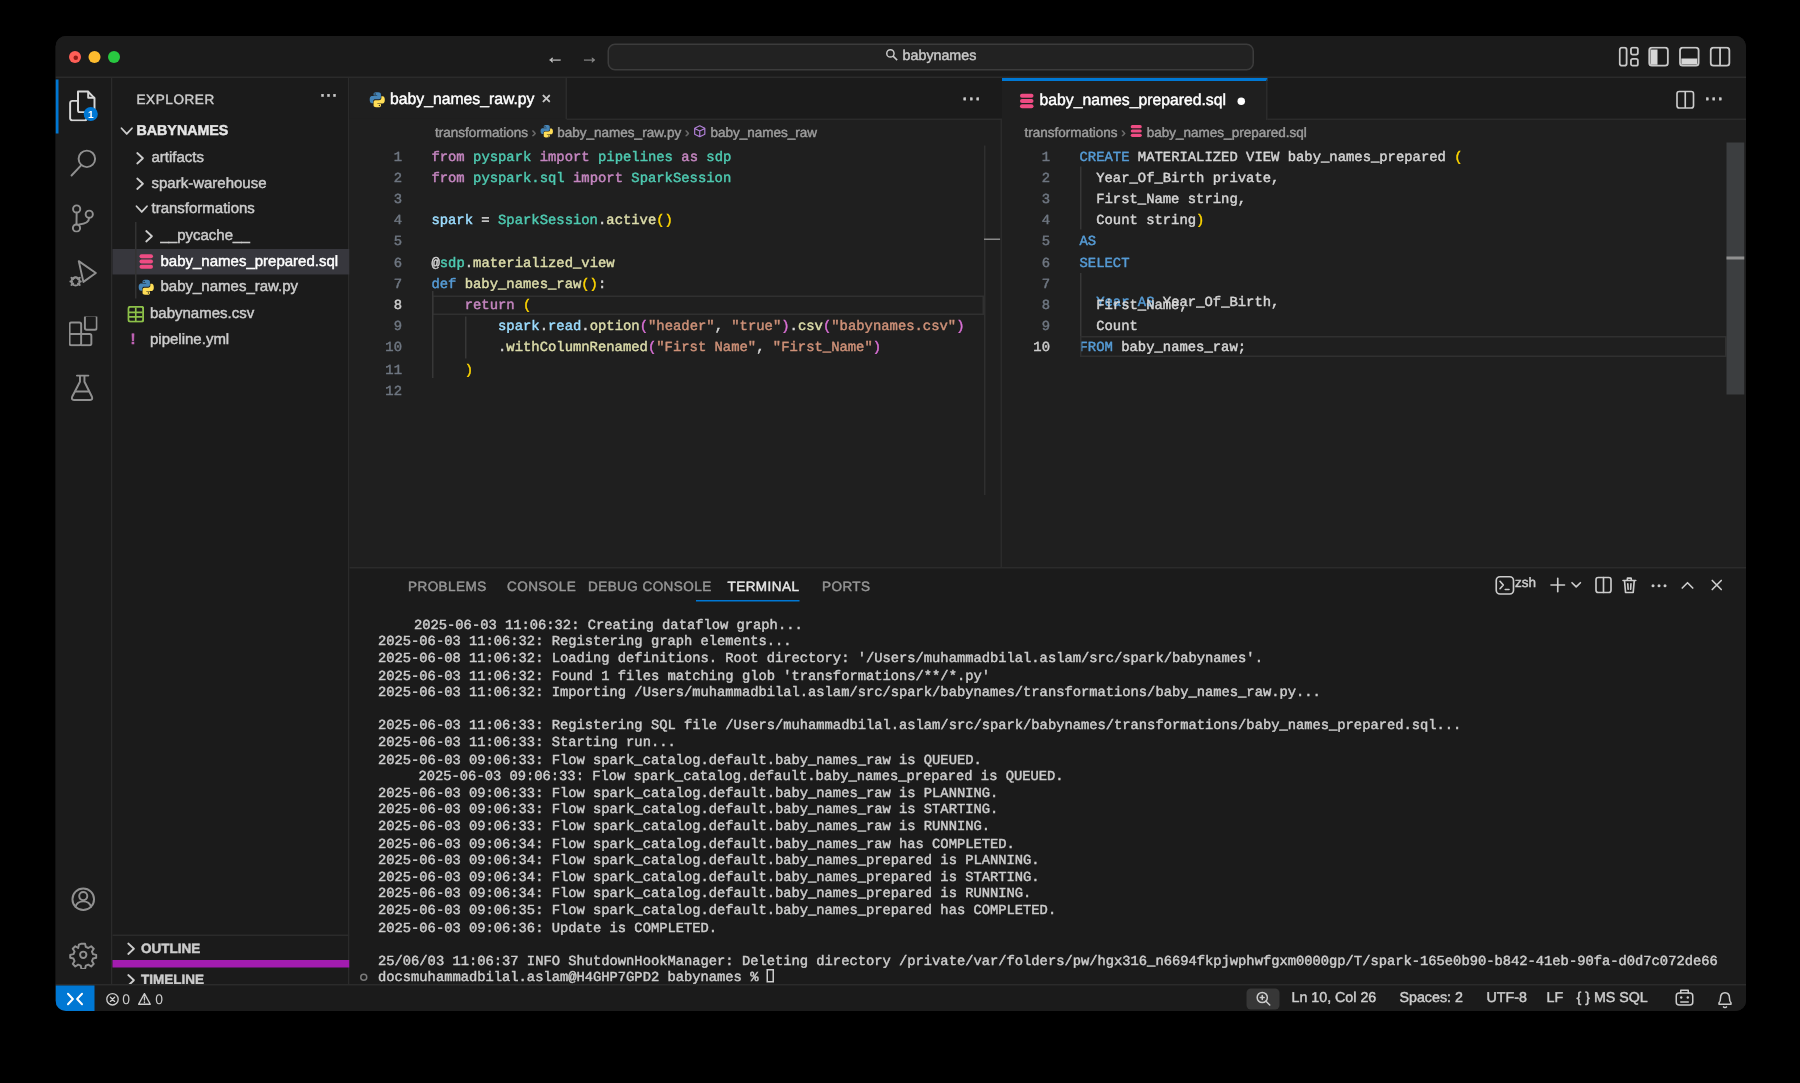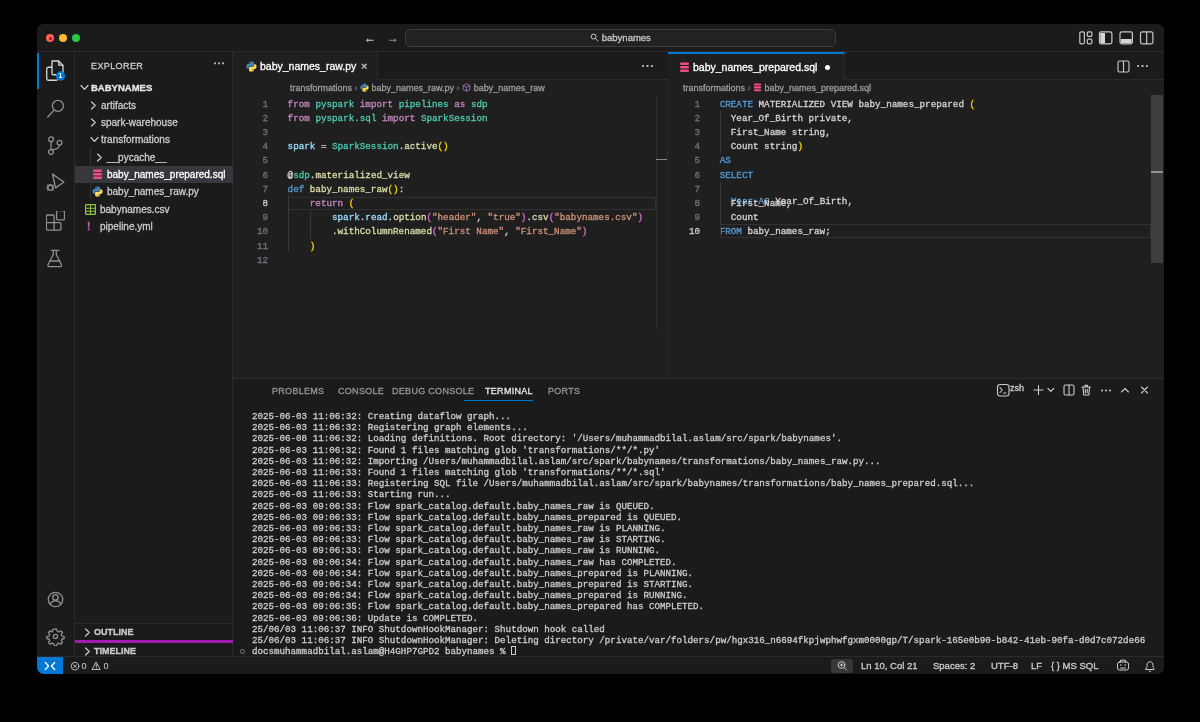--- a/index.html
+++ b/index.html
@@ -213,21 +213,21 @@
       </div>
     <div class="abs" style="left:15.3px; top:96px; width:1px; height:51px; background:#333333;"></div>
     <div class="row" style="top:570.5px; border-top:1px solid #2b2b2b; font-weight:bold; font-size:9px; color:#cccccc;">
         <span class="chev" style="left:9px;">
           <svg width="7" height="9" viewBox="0 0 7 9" style="display:block; margin-top:4px;">
             <path d="M1.5 1 L5.3 4.5 L1.5 8" stroke="#cccccc" stroke-width="1.2" fill="none" stroke-linecap="round" stroke-linejoin="round"></path>
           </svg>
         </span>
         <span style="position:absolute; left:19px;">OUTLINE</span>
       </div>
-    <div class="row" style="top:587.5px; border-top:3px solid #a21caf; font-weight:bold; font-size:9px; color:#cccccc;">
+    <div class="row" style="top:587.5px; border-top:5px solid #a21caf; font-weight:bold; font-size:9px; color:#cccccc;">
         <span class="chev" style="left:9px;">
           <svg width="7" height="9" viewBox="0 0 7 9" style="display:block; margin-top:4px;">
             <path d="M1.5 1 L5.3 4.5 L1.5 8" stroke="#cccccc" stroke-width="1.2" fill="none" stroke-linecap="round" stroke-linejoin="round"></path>
           </svg>
         </span>
         <span style="position:absolute; left:19px;">TIMELINE</span>
       </div>
   </div>
 
   <div id="tabsbar">
@@ -352,40 +352,38 @@
           <path stroke="#cccccc" stroke-width="1.1" fill="none" stroke-linecap="round" stroke-linejoin="round" d="M76 2 L76 12"></path>
   <path stroke="#cccccc" stroke-width="1.1" fill="none" stroke-linecap="round" stroke-linejoin="round" d="M89 4 L97.5 4 M90 4 L90.7 12 L95.8 12 L96.5 4 M91.8 4 L92 2.4 L94.4 2.4 L94.6 4 M92.2 6.2 L92.4 9.8 M94.3 6.2 L94.1 9.8"></path>
   <circle cx="109" cy="7.5" r="1" fill="#ccc"></circle>
           <circle cx="113" cy="7.5" r="1" fill="#ccc"></circle>
           <circle cx="117" cy="7.5" r="1" fill="#ccc"></circle>
   <path stroke="#cccccc" stroke-width="1.1" fill="none" stroke-linecap="round" stroke-linejoin="round" d="M128.5 9 L132 5.5 L135.5 9"></path>
   <path stroke="#cccccc" stroke-width="1.1" fill="none" stroke-linecap="round" stroke-linejoin="round" d="M148.5 4 L154.5 10 M154.5 4 L148.5 10"></path>
 </svg>
       </div>
     <div id="term" class="abs" style="left:0; top:32px; width:931px; height:246px;">
-      <div class="tline" style="top:-0.1px;">2025-06-03 11:06:32: Creating dataflow graph...</div>
+      <div class="tline" style="top:-0.1px;margin-left:24px;">2025-06-03 11:06:32: Creating dataflow graph...</div>
       <div class="tline" style="top:11.1px;">2025-06-03 11:06:32: Registering graph elements...</div>
       <div class="tline" style="top:22.3px;">2025-06-08 11:06:32: Loading definitions. Root directory: '/Users/muhammadbilal.aslam/src/spark/babynames'.</div>
       <div class="tline" style="top:33.5px;">2025-06-03 11:06:32: Found 1 files matching glob 'transformations/**/*.py'</div>
       <div class="tline" style="top:44.7px;">2025-06-03 11:06:32: Importing /Users/muhammadbilal.aslam/src/spark/babynames/transformations/baby_names_raw.py...</div>
-      <div class="tline" style="top:55.9px;">2025-06-03 11:06:33: Found 1 files matching glob 'transformations/**/*.sql'</div>
       <div class="tline" style="top:67.1px;">2025-06-03 11:06:33: Registering SQL file /Users/muhammadbilal.aslam/src/spark/babynames/transformations/baby_names_prepared.sql...</div>
       <div class="tline" style="top:78.3px;">2025-06-03 11:06:33: Starting run...</div>
       <div class="tline" style="top:89.5px;">2025-06-03 09:06:33: Flow spark_catalog.default.baby_names_raw is QUEUED.</div>
-      <div class="tline" style="top:100.7px;">2025-06-03 09:06:33: Flow spark_catalog.default.baby_names_prepared is QUEUED.</div>
+      <div class="tline" style="top:100.7px;margin-left:27px;">2025-06-03 09:06:33: Flow spark_catalog.default.baby_names_prepared is QUEUED.</div>
       <div class="tline" style="top:111.9px;">2025-06-03 09:06:33: Flow spark_catalog.default.baby_names_raw is PLANNING.</div>
       <div class="tline" style="top:123.1px;">2025-06-03 09:06:33: Flow spark_catalog.default.baby_names_raw is STARTING.</div>
       <div class="tline" style="top:134.3px;">2025-06-03 09:06:33: Flow spark_catalog.default.baby_names_raw is RUNNING.</div>
       <div class="tline" style="top:145.5px;">2025-06-03 09:06:34: Flow spark_catalog.default.baby_names_raw has COMPLETED.</div>
       <div class="tline" style="top:156.7px;">2025-06-03 09:06:34: Flow spark_catalog.default.baby_names_prepared is PLANNING.</div>
       <div class="tline" style="top:167.9px;">2025-06-03 09:06:34: Flow spark_catalog.default.baby_names_prepared is STARTING.</div>
       <div class="tline" style="top:179.1px;">2025-06-03 09:06:34: Flow spark_catalog.default.baby_names_prepared is RUNNING.</div>
       <div class="tline" style="top:190.3px;">2025-06-03 09:06:35: Flow spark_catalog.default.baby_names_prepared has COMPLETED.</div>
       <div class="tline" style="top:201.5px;">2025-06-03 09:06:36: Update is COMPLETED.</div>
-      <div class="tline" style="top:212.7px;">25/06/03 11:06:37 INFO ShutdownHookManager: Shutdown hook called</div>
       <div class="tline" style="top:223.9px;">25/06/03 11:06:37 INFO ShutdownHookManager: Deleting directory /private/var/folders/pw/hgx316_n6694fkpjwphwfgxm0000gp/T/spark-165e0b90-b842-41eb-90fa-d0d7c072de66</div>
       <div class="abs" style="left:7px; top:238.3px; width:5px; height:5px; border:1px solid #7a7a7a; border-radius:50%;"></div>
       <div class="tline" style="top:235.1px;">docsmuhammadbilal.aslam@H4GHP7GPD2 babynames % <span style="display:inline-block; width:5px; height:9px; border:1px solid #cccccc; vertical-align:-1px;"></span></div>
     </div>
   </div>
 
   <div id="statusbar">
     <div class="sitem" style="left:0; width:26px; background:#0078d4;">
         <svg width="26" height="18" viewBox="0 0 26 18">
           <path stroke="#ffffff" stroke-width="1.3" fill="none" stroke-linecap="round" stroke-linejoin="round" d="M8.3 5.5 L11.6 9 L8.3 12.5 M17.7 5.5 L14.4 9 L17.7 12.5"></path>
@@ -401,21 +399,21 @@
         </svg>
       </div>
     <div class="sitem" style="left:794px;">
         <div style="width:22px; height:14px; background:#373737; border-radius:3px; margin-top:2px;">
           <svg width="22" height="14" viewBox="0 0 22 14">
             <circle cx="10.5" cy="6" r="3.4" stroke="#cccccc" stroke-width="1" fill="none" stroke-linecap="round" stroke-linejoin="round"></circle>
             <path stroke="#cccccc" stroke-width="1" fill="none" stroke-linecap="round" stroke-linejoin="round" d="M13 8.5 L15.5 11 M9.2 6 L11.8 6 M10.5 4.7 L10.5 7.3"></path>
           </svg>
         </div>
       </div>
-    <div class="sitem" style="left:824px;">Ln 10, Col 21</div>
+    <div class="sitem" style="left:824px;">Ln 10, Col 26</div>
     <div class="sitem" style="left:896px;">Spaces: 2</div>
     <div class="sitem" style="left:954px;">UTF-8</div>
     <div class="sitem" style="left:994px;">LF</div>
     <div class="sitem" style="left:1014px;">{ } MS SQL</div>
     <div class="sitem" style="left:1079px;">
         <svg width="14" height="18" viewBox="0 0 14 18">
           <rect x="1.5" y="5" width="11" height="8" rx="2" stroke="#cccccc" stroke-width="1" fill="none" stroke-linecap="round" stroke-linejoin="round"></rect>
           <path stroke="#cccccc" stroke-width="1" fill="none" stroke-linecap="round" stroke-linejoin="round" d="M4.5 5 L4.5 3.2 L9.5 3.2 L9.5 5"></path>
           <circle cx="4.8" cy="8" r="0.8" fill="#ccc"></circle>
           <circle cx="9.2" cy="8" r="0.8" fill="#ccc"></circle>

